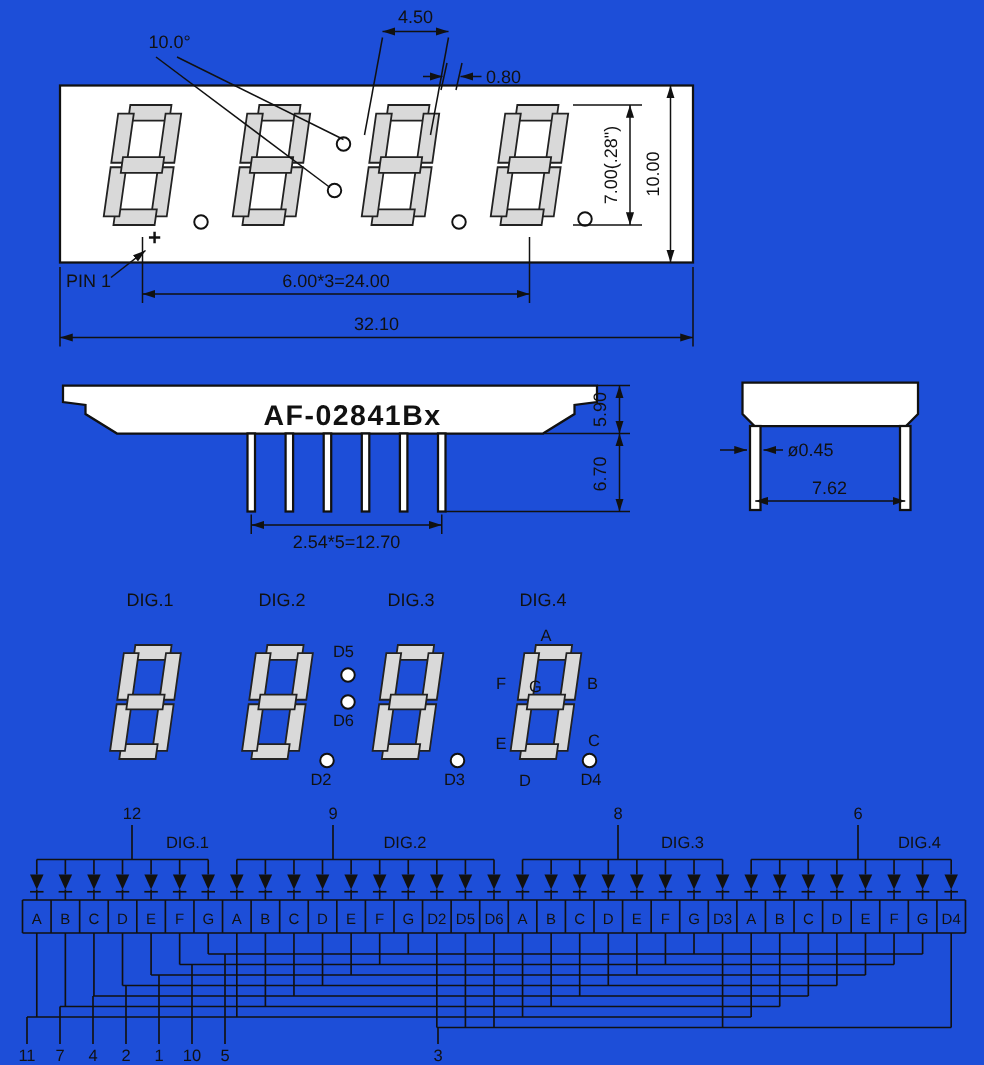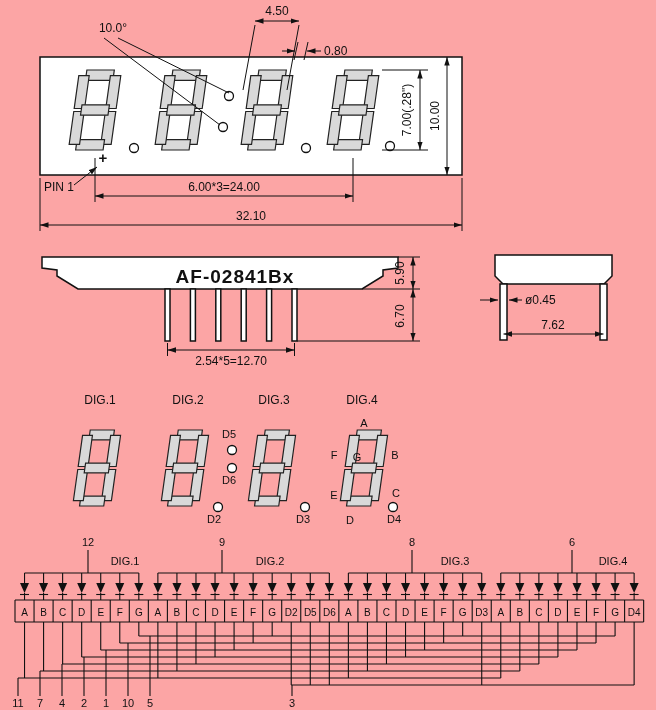--- a/index.html
+++ b/index.html
@@ -1,16 +1,16 @@
 <!DOCTYPE html>
 <html><head>
 <meta charset="utf-8">
 <style>
   html,body{margin:0;padding:0;background:#fff;}
-  .page{width:656px;height:710px;position:relative;background:#fca5a5;}
+  .page{width:656px;height:710px;position:relative;background:#1d4ed8;}
   svg{display:block;}
   svg line{stroke:#111;stroke-width:1;fill:none;}
   .part{fill:#fff;stroke:#111;stroke-width:1.5;}
   .seg{fill:#d9d9d9;stroke:#222;stroke-width:1.2;}
   .dot{fill:#fff;stroke:#111;stroke-width:1.3;}
   .w{stroke:#111;stroke-width:1.1;fill:none;}
   .fillb{fill:#111;stroke:none;}
   svg text{font-family:"Liberation Sans", sans-serif;fill:#111;}
   .t10{font-size:10px;}
   .t11{font-size:11px;}

